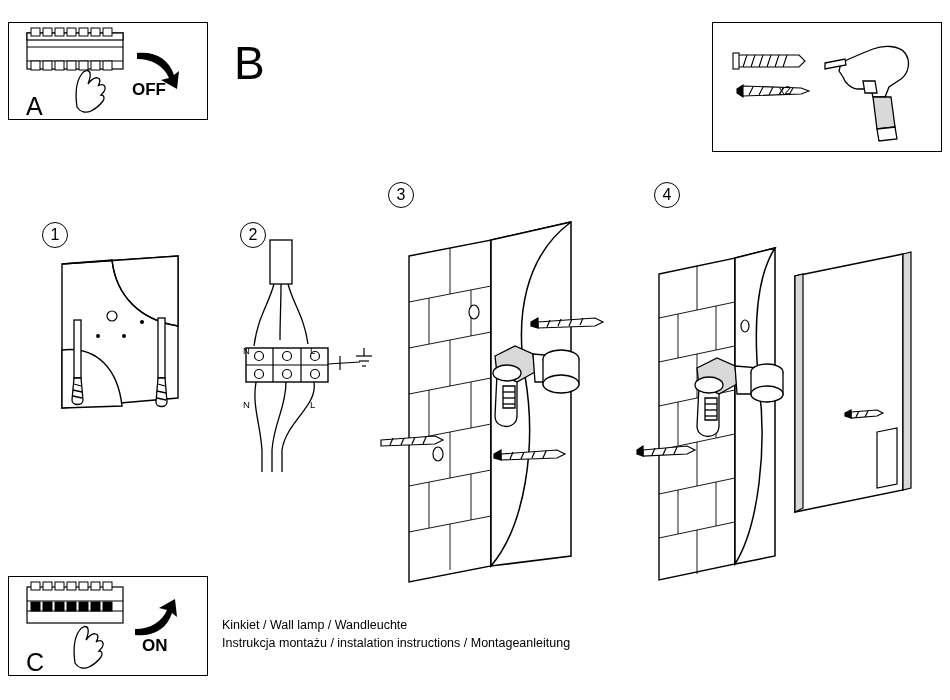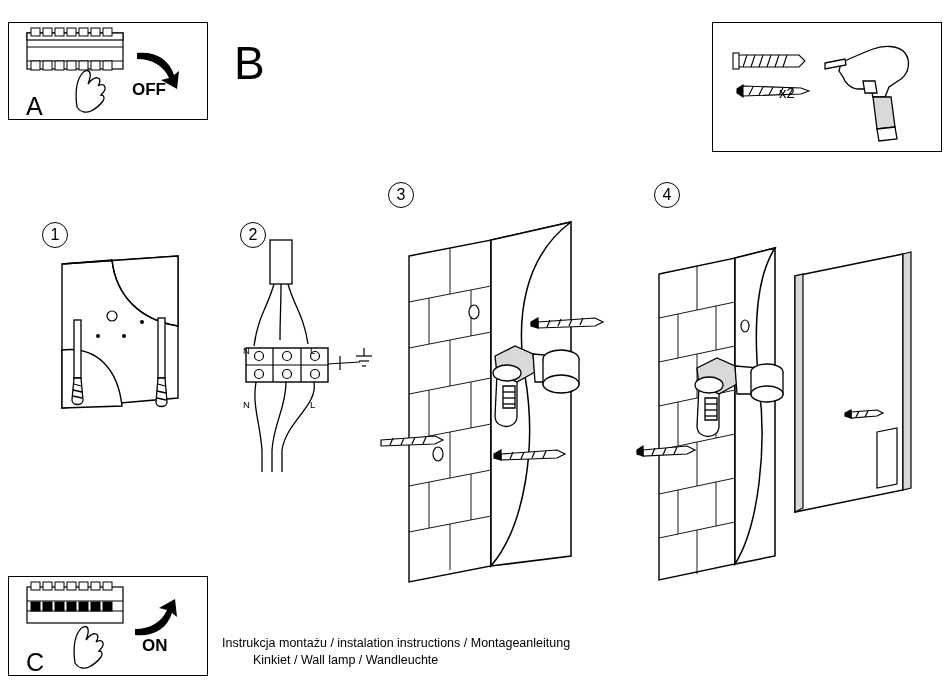--- a/index.html
+++ b/index.html
@@ -60,21 +60,21 @@
   }
   .caption {
     position: absolute;
     font-size: 12.5px;
     line-height: 1.45;
     color: #000;
     white-space: nowrap;
   }
   .tiny {
     position: absolute;
-    font-size: 15px;
+    font-size: 11px;
     line-height: 1;
     color: #000;
   }
   .term-label {
     position: absolute;
     font-size: 9.5px;
     line-height: 1;
     color: #000;
   }
   svg { display: block; }
@@ -410,15 +410,15 @@
       <g fill="#000">
         <path d="M126 58 C144 60 158 52 163 36 L168 40 L166 22 L150 31 L158 33
                  C153 45 141 52 126 52 Z"></path>
       </g>
     </svg>
   </div>
   <div class="label-letter" style="left:26px; top:650px;">C</div>
   <div class="state-word" style="left:142px; top:637px;">ON</div>
 
   <div class="caption" style="left:222px; top:634px;">Instrukcja montażu / instalation instructions / Montageanleitung</div>
-  <div class="caption" style="left:222px; top:651px;margin-left:31px;">Kinkiet / Wall lamp / Wandleuchte</div>
+  <div class="caption" style="left:222px; top:616px;">Kinkiet / Wall lamp / Wandleuchte</div>
 
 </div>
 
 </body></html>

